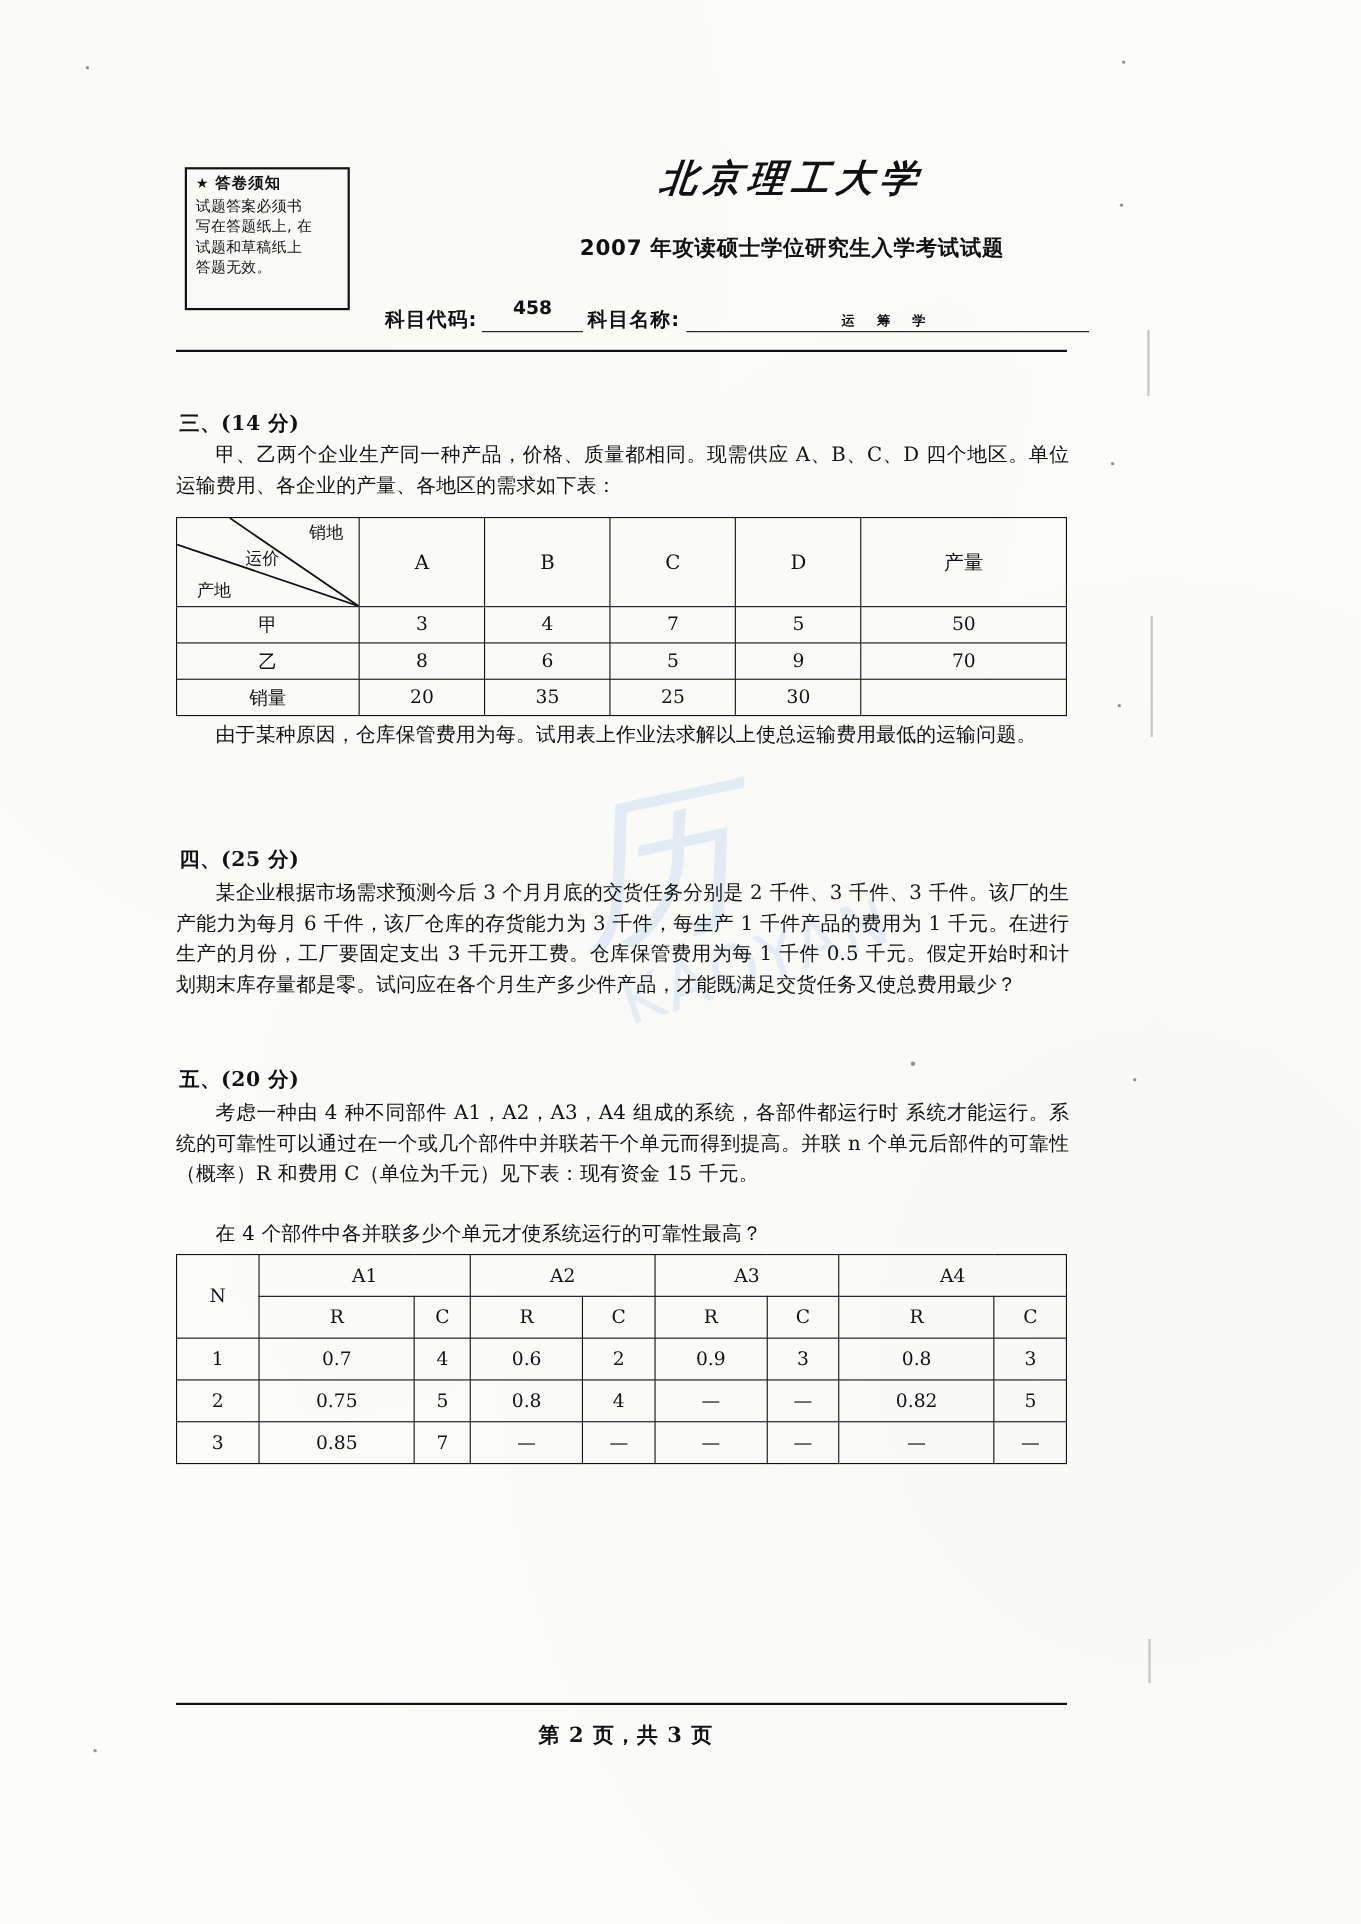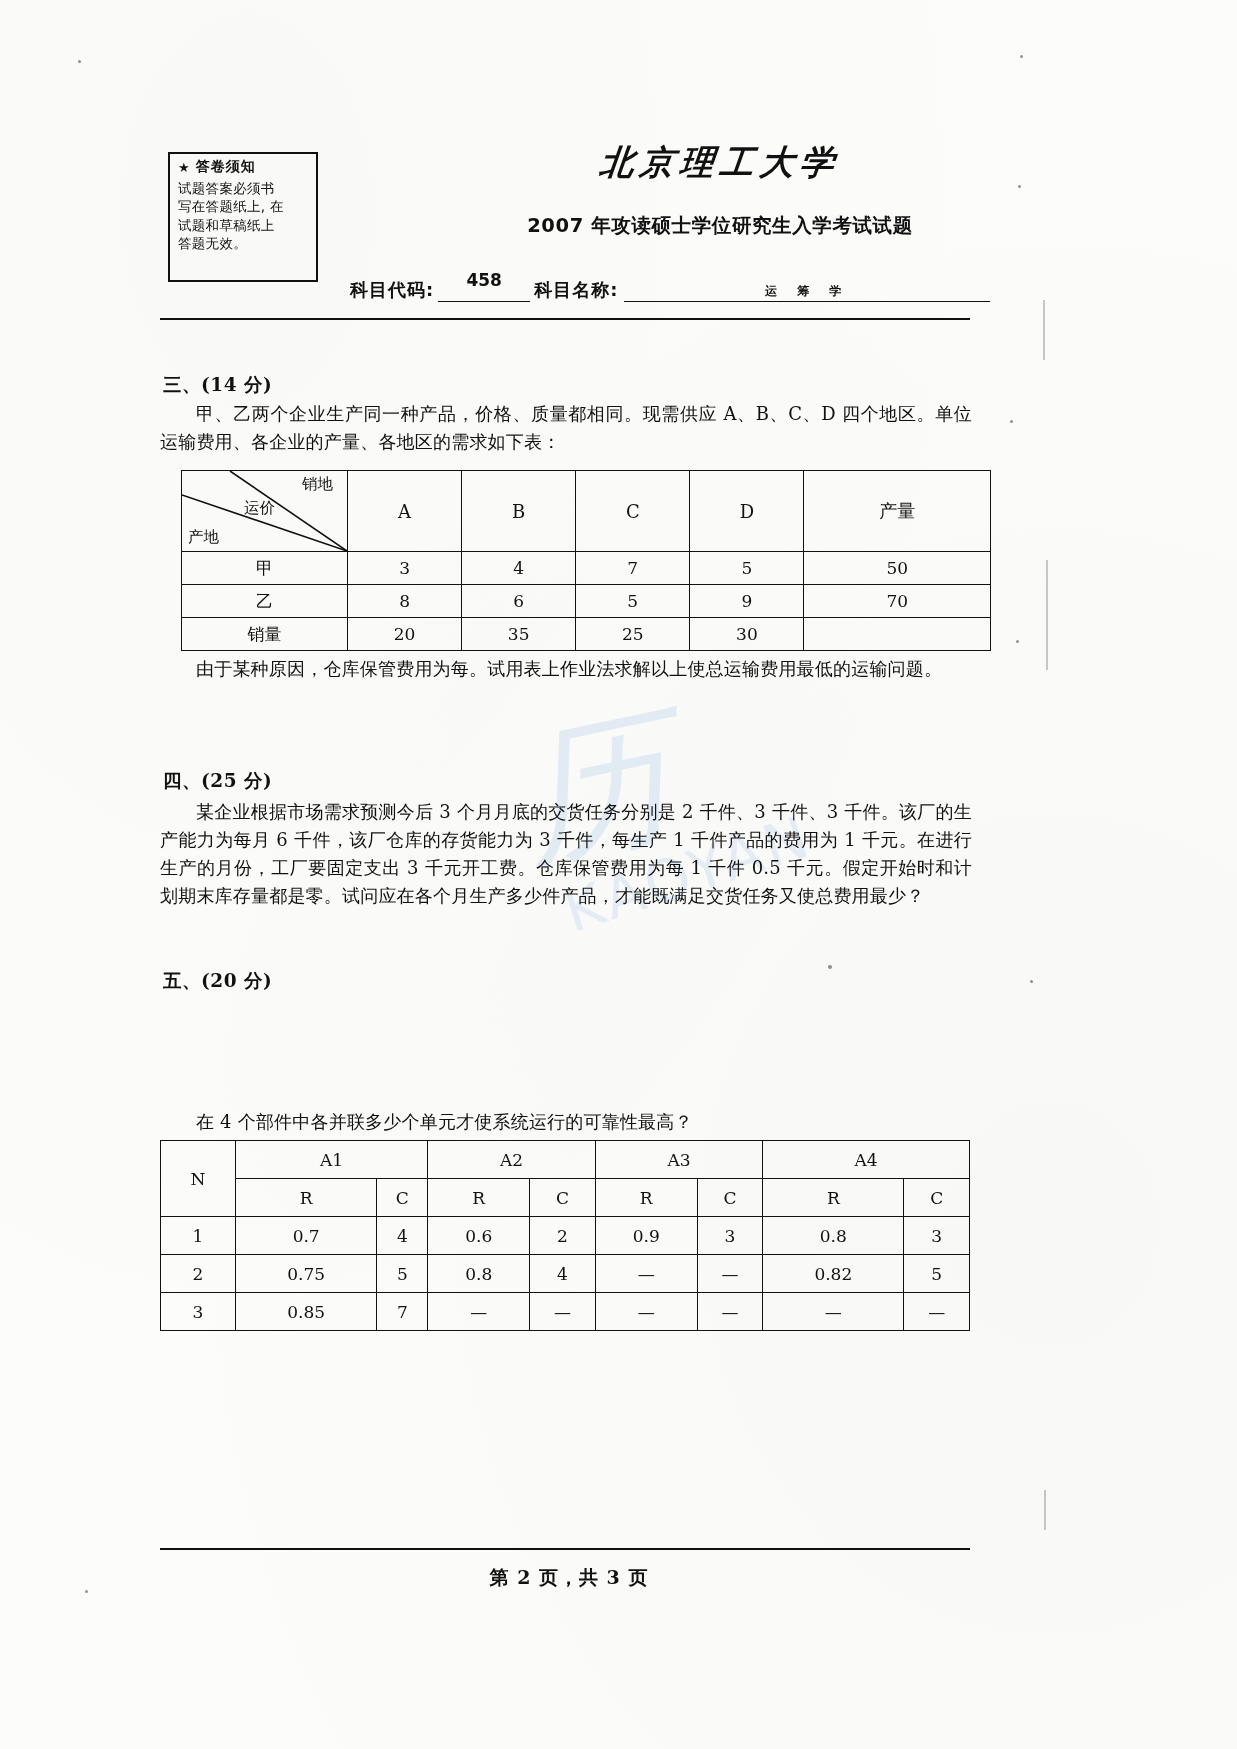--- a/index.html
+++ b/index.html
@@ -85,28 +85,28 @@
     position:absolute;border-collapse:collapse;
     font-family:"DejaVu Serif","Liberation Serif",serif;
   }
   table.exam td,table.exam th{
     border:1.6px solid #111;
     text-align:center;vertical-align:middle;
     font-size:17px;font-weight:normal;
     padding:0;
   }
   
-  #t1{left:160px;top:470px;width:810px;margin-left:21px;}
+  #t1{left:160px;top:470px;width:810px;}
   #t1 .corner{
     position:relative;width:165px;height:80px;padding:0;
   }
   .corner-svg{position:absolute;left:0;top:0;width:100%;height:100%;}
   .c-sale{position:absolute;right:14px;top:3px;font-size:15.5px;}
   .c-rate{position:absolute;left:62px;top:27px;font-size:15.5px;}
-  .c-prod{position:absolute;left:6px;bottom:3px;font-size:15.5px;text-align:center;}
+  .c-prod{position:absolute;left:18px;bottom:3px;font-size:15.5px;text-align:center;}
   #t1 td.hd{height:80px;font-size:18px;}
   #t1 td.dat{height:32px;}
   #t1 td.rowlbl{font-size:17px;}
 
   
   #t2{left:160px;top:1140px;width:810px;}
   #t2 td{height:37px;font-size:17px;}
   #t2 td.ncell{width:74px;}
 
   
@@ -236,20 +236,21 @@
     </table>
 
   <div class="para indent" style="left:160px;top:655px;width:812px;">由于某种原因，仓库保管费用为每。试用表上作业法求解以上使总运输费用最低的运输问题。</div>
 
   <div class="sec-head" style="left:163px;top:768px;text-align:center;">四、(25 分)</div>
 
   <div class="para indent" style="left:160px;top:798px;width:812px;">某企业根据市场需求预测今后 3 个月月底的交货任务分别是 2 千件、3 千件、3 千件。该厂的生产能力为每月 6 千件，该厂仓库的存货能力为 3 千件，每生产 1 千件产品的费用为 1 千元。在进行生产的月份，工厂要固定支出 3 千元开工费。仓库保管费用为每 1 千件 0.5 千元。假定开始时和计划期末库存量都是零。试问应在各个月生产多少件产品，才能既满足交货任务又使总费用最少？</div>
 
   <div class="sec-head" style="left:163px;top:968px;">五、(20 分)</div>
 
+  <div class="para indent" style="left:160px;top:998px;width:812px;">考虑一种由 4 种不同部件 A1，A2，A3，A4 组成的系统，各部件都运行时 系统才能运行。系统的可靠性可以通过在一个或几个部件中并联若干个单元而得到提高。并联 n 个单元后部件的可靠性（概率）R 和费用 C（单位为千元）见下表：现有资金 15 千元。</div>
 
   <div class="para indent" style="left:160px;top:1108px;width:812px;">在 4 个部件中各并联多少个单元才使系统运行的可靠性最高？</div>
 
   <table class="exam" id="t2">
     <tbody>
         <tr>
       <td class="ncell" rowspan="2">N</td>
       <td colspan="2">A1</td>
       <td colspan="2">A2</td>
       <td colspan="2">A3</td>

